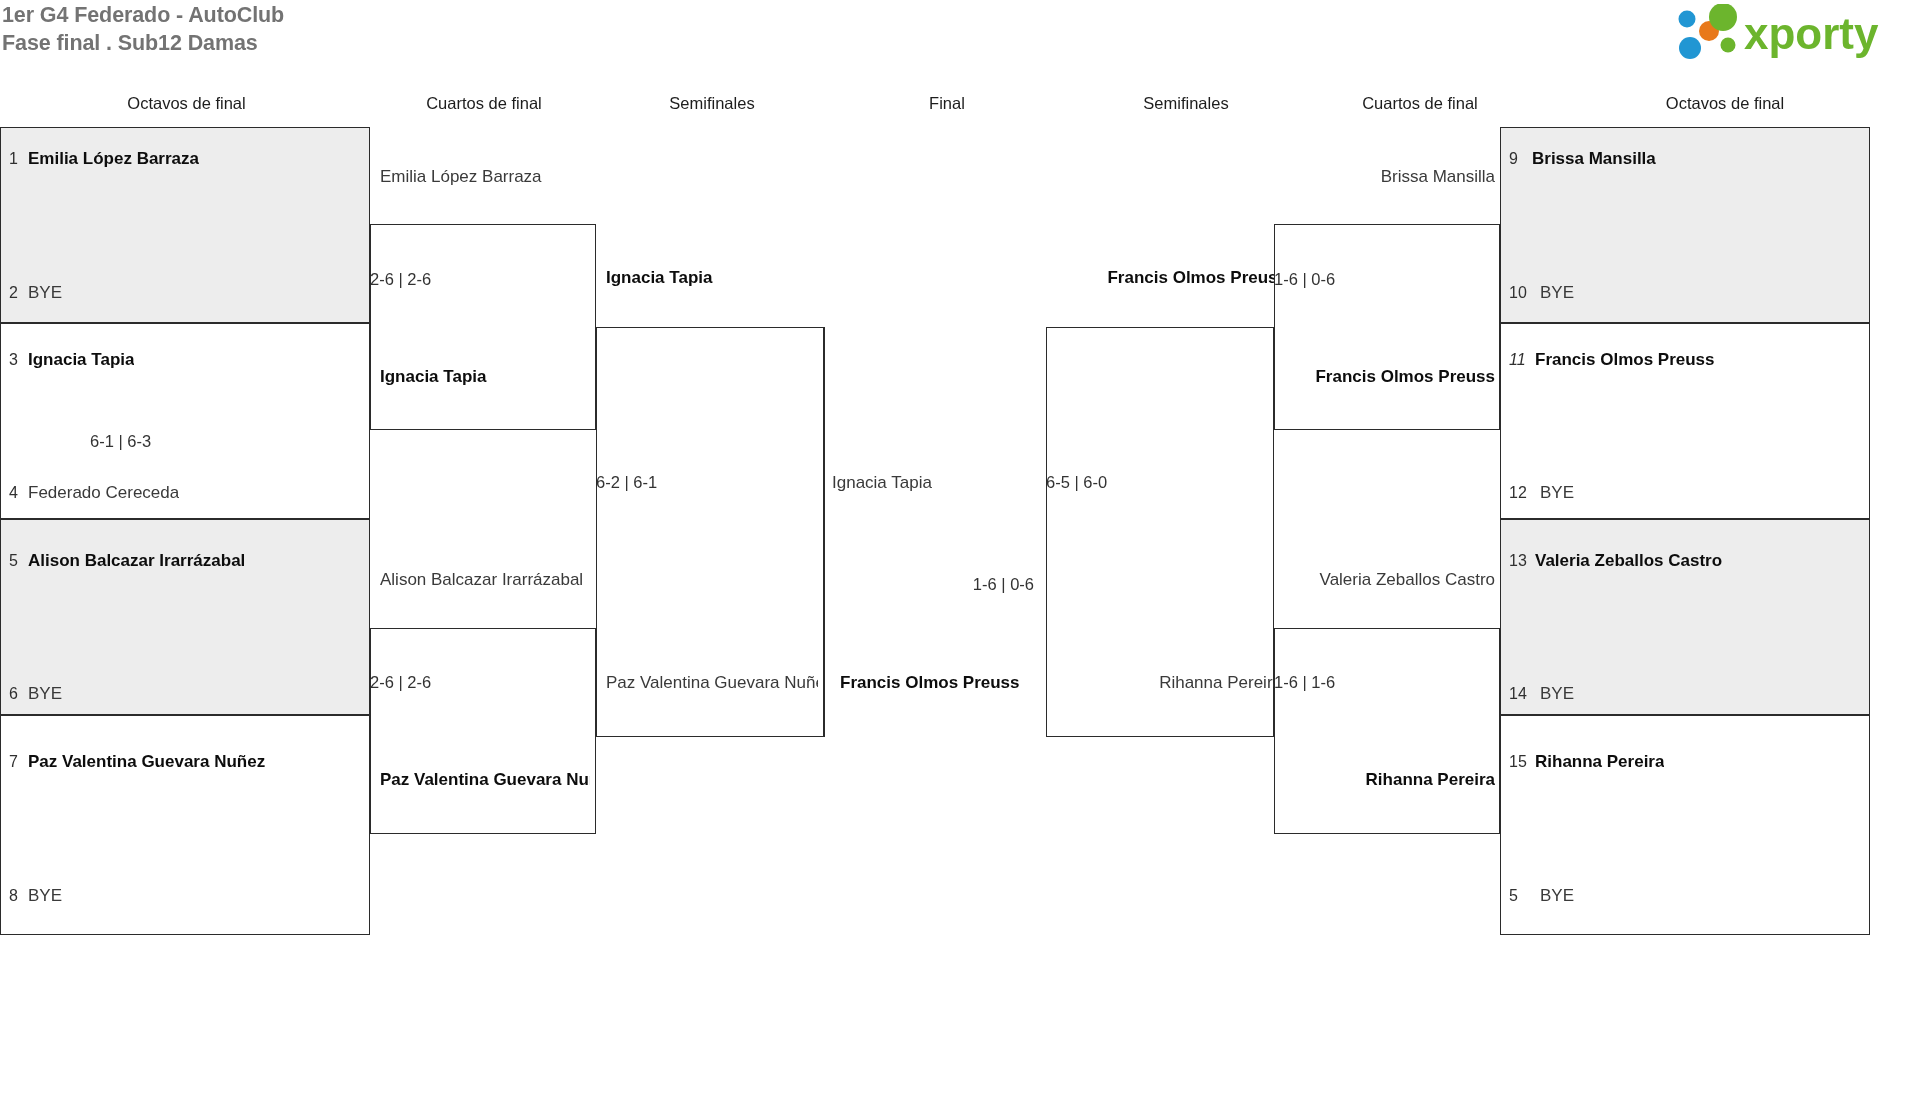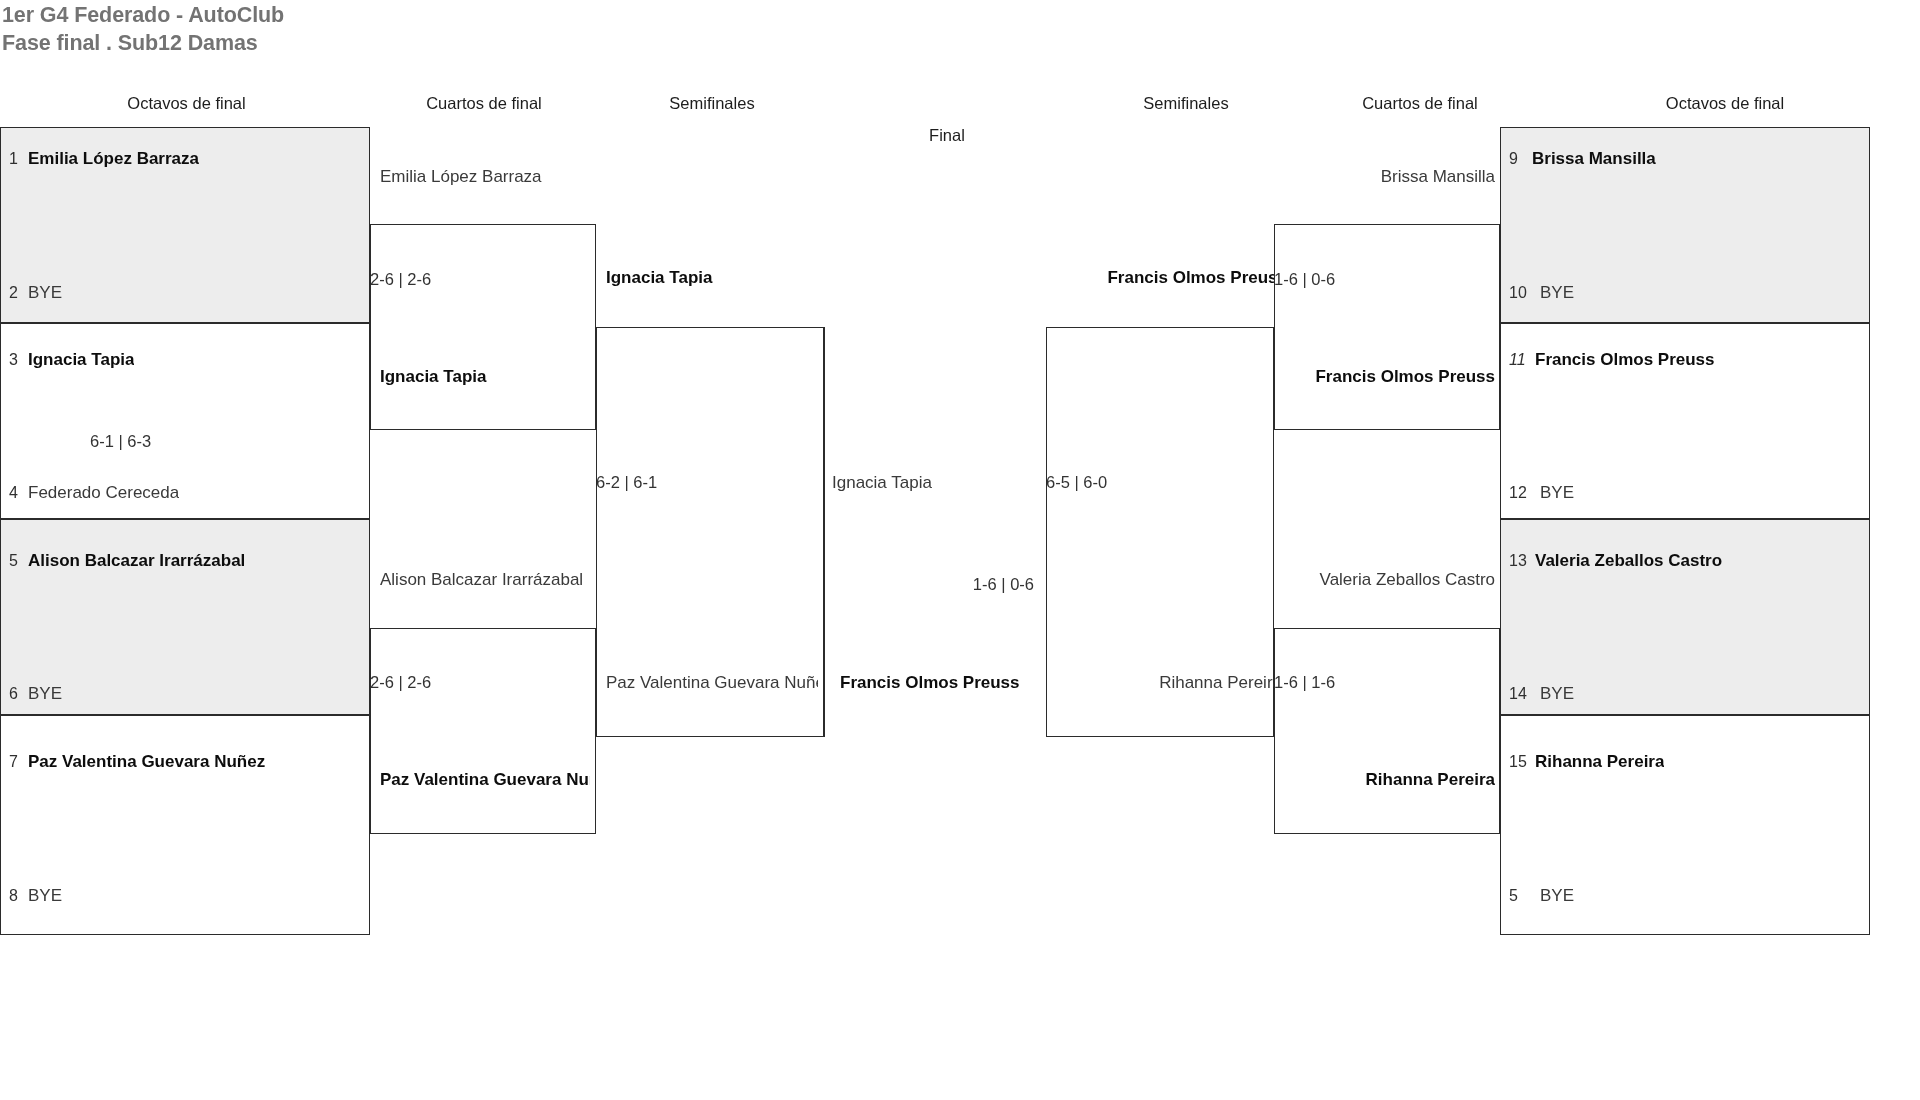--- a/index.html
+++ b/index.html
@@ -107,26 +107,36 @@
 </style>
 </head>
 <body>
 
 <div id="header">
   <div id="title-block">
     <div class="title-line">1er G4 Federado - AutoClub</div>
     <div class="title-line">Fase final . Sub12 Damas</div>
   </div>
 
+  <div id="logo">
+    <svg width="240" height="58" viewBox="0 0 240 58" xmlns="http://www.w3.org/2000/svg">
+      <circle cx="19" cy="15" r="8.5" fill="#2196d3"></circle>
+      <circle cx="41" cy="27" r="10" fill="#e8791a"></circle>
+      <circle cx="22" cy="44" r="11" fill="#2196d3"></circle>
+      <circle cx="55" cy="13" r="14" fill="#6cb52d"></circle>
+      <circle cx="60" cy="41" r="7.5" fill="#6cb52d"></circle>
+      <text x="76" y="45" font-family="Liberation Sans, sans-serif" font-size="44" font-weight="700" fill="#6cb52d">xporty</text>
+    </svg>
+  </div>
 </div>
 
 <div class="round-header" style="left:2px;width:369px;">Octavos de final</div>
 <div class="round-header" style="left:371px;width:226px;">Cuartos de final</div>
 <div class="round-header" style="left:597px;width:230px;">Semifinales</div>
-<div class="round-header" style="left:827px;width:240px;margin-top:32px;">Final</div>
+<div class="round-header" style="left:827px;width:240px;">Final</div>
 <div class="round-header" style="left:1067px;width:238px;">Semifinales</div>
 <div class="round-header" style="left:1305px;width:230px;">Cuartos de final</div>
 <div class="round-header" style="left:1535px;width:380px;">Octavos de final</div>
 
 <div class="box shaded" style="left:0px;top:127px;width:370px;height:196px;"></div>
 <div class="seed-num" style="left:9px;top:150px;">1</div>
 <div class="seed-name winner" style="left:28px;top:149px;max-width:330px;">Emilia López Barraza</div>
 <div class="seed-num" style="left:9px;top:284px;">2</div>
 <div class="seed-name loser" style="left:28px;top:283px;max-width:330px;">BYE</div>
 

